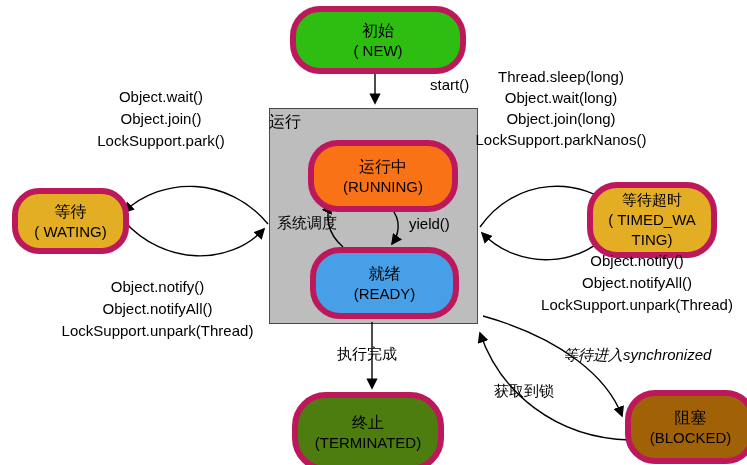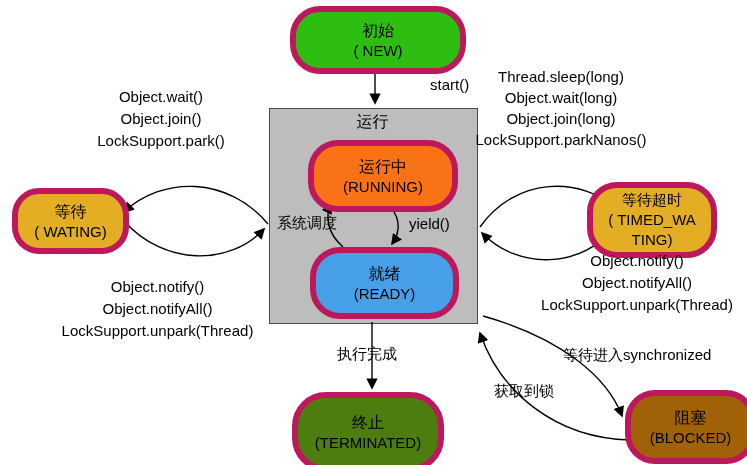--- a/index.html
+++ b/index.html
@@ -8,35 +8,35 @@
     font-family:"Liberation Sans","DejaVu Sans",sans-serif;color:#000;
   }
   #arrows{position:absolute;left:0;top:0;width:747px;height:465px;z-index:2;}
   .state{
     position:absolute;z-index:3;display:flex;flex-direction:column;align-items:center;justify-content:center;
     border:6px solid #be185d;border-radius:30px;text-align:center;font-size:16px;line-height:1.32;
   }
   .state .en{font-size:15px;}
   #node-new{left:290px;top:6px;width:164px;height:56px;background:#2ebe11;}
   #run-box{position:absolute;left:269px;top:108px;width:207px;height:214px;background:#bdbdbd;border:1.5px solid #4a4a4a;z-index:1;}
-  #run-box-title{position:absolute;left:269px;top:112px;width:207px;text-align:center;font-size:16px;z-index:2;}
+  #run-box-title{position:absolute;left:269px;top:112px;width:207px;font-size:16px;z-index:2;}
   #node-running{left:308px;top:140px;width:138px;height:60px;background:#f97316;}
   #node-ready{left:310px;top:247px;width:137px;height:60px;background:#479fe8;}
   #node-waiting{left:12px;top:188px;width:105px;height:54px;background:#e3ae24;border-radius:27px;}
   #node-timed{left:587px;top:182px;width:118px;height:64px;background:#e3ae24;font-size:15px;}
   #node-terminated{left:292px;top:392px;width:140px;height:68px;background:#4d7c0f;border-radius:34px;}
   #node-blocked{left:625px;top:390px;width:119px;height:62px;background:#a16207;}
   .edge-label{position:absolute;z-index:4;font-size:15px;white-space:nowrap;}
   .method-list{position:absolute;z-index:4;font-size:15px;line-height:22px;text-align:center;white-space:nowrap;}
   #lbl-start{left:392px;top:76px;margin-left:38px;}
   #lbl-schedule{left:277px;top:214px;}
   #lbl-yield{left:409px;top:215px;}
   #lbl-finish{left:337px;top:345px;}
   #lbl-acquire{left:494px;top:382px;}
-  #lbl-entersync{left:563px;top:346px;}
+  #lbl-entersync{left:563px;top:346px;font-style:italic;}
   #ml-left-top{left:55px;top:86px;width:212px;}
   #ml-left-bottom{left:35px;top:276px;width:245px;}
   #ml-right-top{left:455px;top:66px;width:212px;line-height:21px;}
   #ml-right-bottom{left:528px;top:250px;width:218px;}
 </style>
 </head>
 <body>
 
 <div id="canvas">
 

